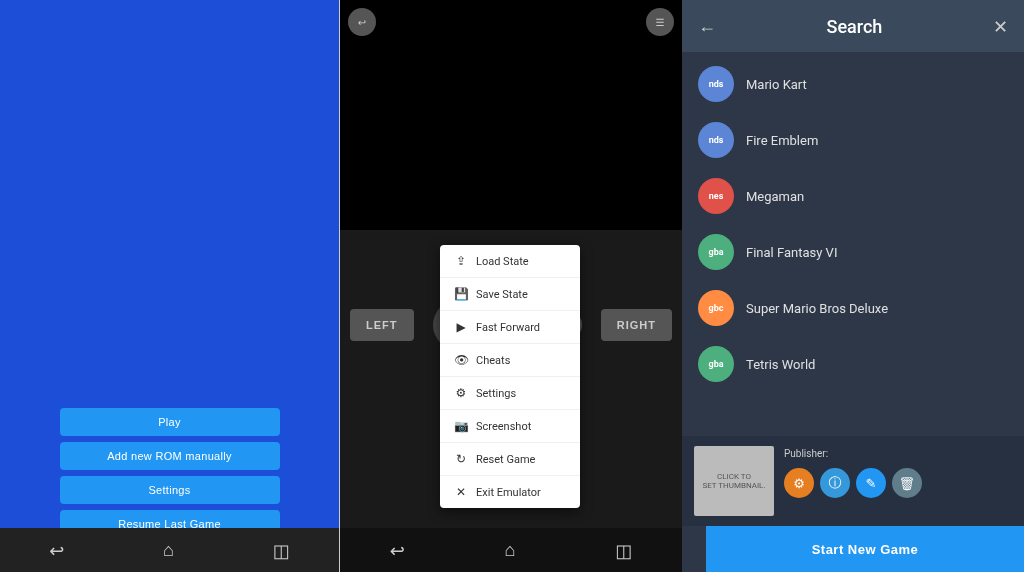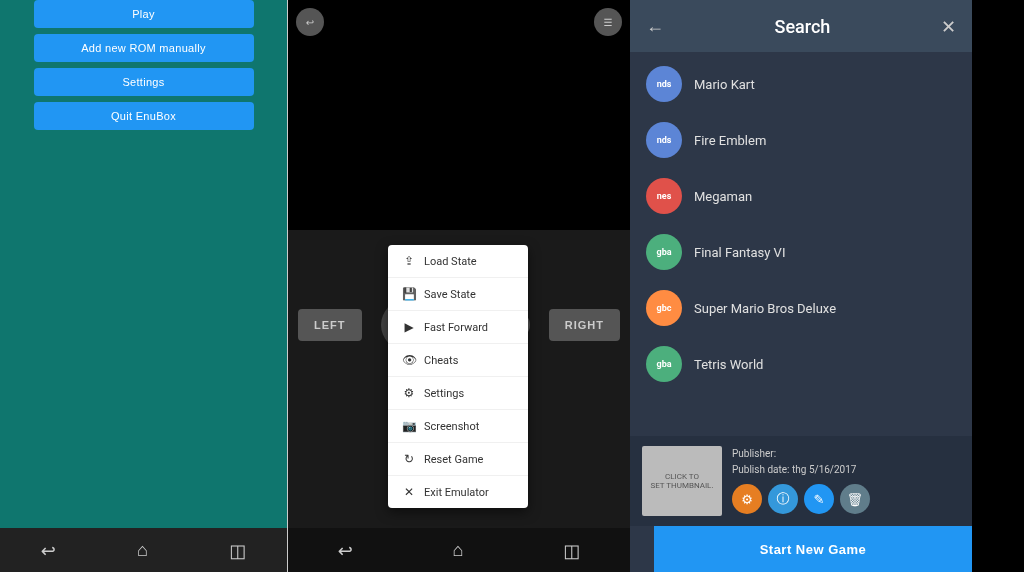--- a/index.html
+++ b/index.html
@@ -8,27 +8,27 @@
       height: 572px;
       display: flex;
       flex-direction: row;
       font-family: 'Roboto', Arial, sans-serif;
       overflow: hidden;
       background: #000;
     }
 
     
     .panel-main {
-      width: 288px;
+      width: 340px;
       height: 572px;
-      background: #0f766e;
+      background: #1d4ed8;
       display: flex;
       flex-direction: column;
       align-items: center;
-      justify-content: flex-start;
+      justify-content: flex-end;
       position: relative;
       border-right: 1px solid #ccc;
     }
     .menu-buttons {
       display: flex;
       flex-direction: column;
       gap: 6px;
       width: 220px;
     }
     .menu-btn {
@@ -377,20 +377,21 @@
     .footer-btn-secondary { background: #b0bec5; color: #333; }
   </style>
 </head>
 <body>
 
 <div class="panel-main">
   <div class="menu-buttons">
     <button class="menu-btn">Play</button>
     <button class="menu-btn">Add new ROM manually</button>
     <button class="menu-btn">Settings</button>
+    <button class="menu-btn">Resume Last Game</button>
     <button class="menu-btn">Quit EnuBox</button>
   </div>
   <div class="bottom-bar">
     <span class="nav-icon">↩</span>
     <span class="nav-icon">⌂</span>
     <span class="nav-icon">◫</span>
   </div>
 </div>
 
 <div class="panel-emulator">
@@ -501,21 +502,20 @@
       <div class="game-badge badge-gba">gba</div>
       <span class="game-name">Tetris World</span>
     </div>
   </div>
 
   <div class="selected-game-detail">
     <div class="thumbnail-placeholder" style="white-space: pre-line;">CLICK TO
 SET THUMBNAIL.</div>
     <div class="game-info">
       <div class="game-info-text">Publisher:</div>
-      <div class="game-info-text">Publish date: thg 5/16/2017</div>
       <div class="action-icons">
         <div class="action-circle ac-gear">⚙</div>
         <div class="action-circle ac-info">ⓘ</div>
         <div class="action-circle ac-edit">✎</div>
         <div class="action-circle ac-delete">🗑</div>
       </div>
     </div>
   </div>
 
   <div class="search-footer">

